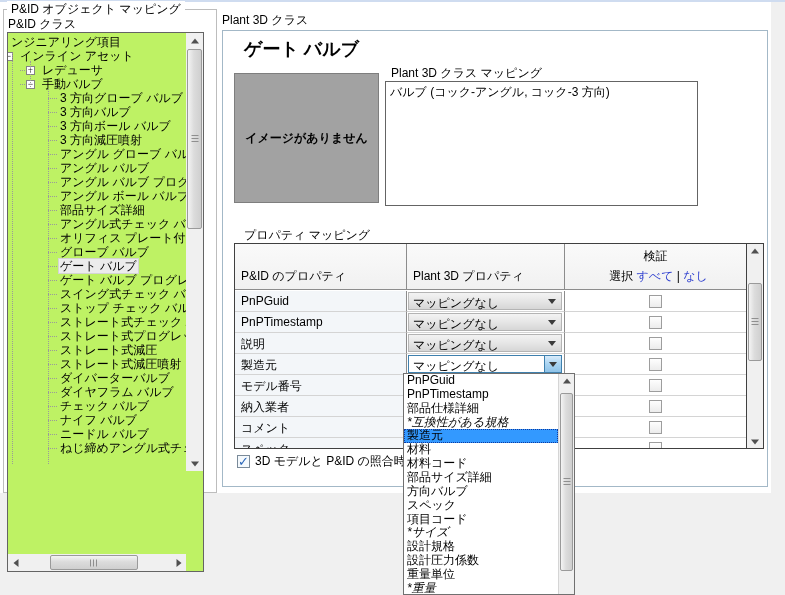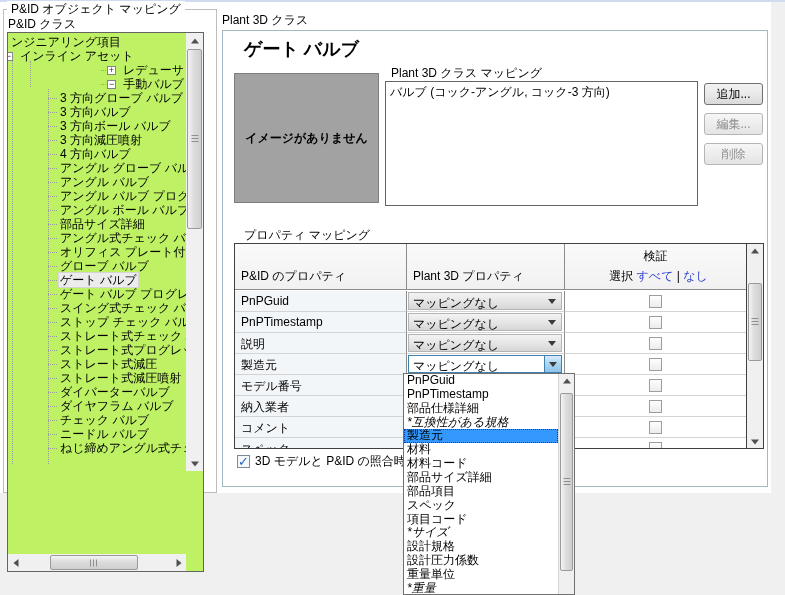--- a/index.html
+++ b/index.html
@@ -28,21 +28,21 @@
   .ti { display:flex; align-items:center; height:14px; line-height:14px; white-space:nowrap; position:relative; }
   .ti .exp { display:none; }
   .exp-plus .exp, .exp-minus .exp {
     display:inline-block; width:9px; height:9px; border:1px solid #848484; background:#fff;
     font-size:9px; line-height:7px; text-align:center; color:#333; margin-right:5px; flex:none;
   }
   .exp-plus  .exp::before { content:"+"; }
   .exp-minus .exp::before { content:"−"; }
   .d0 { padding-left:1px; }
   .d1 { padding-left:0; } .d1 .exp { margin-left:-4px; }
-  .d2 { padding-left:12px;justify-content:flex-end; }
+  .d2 { padding-left:12px; }
   .d2::before { content:""; width:5px; border-top:1px dotted #9a9a9a; margin-right:1px; flex:none; }
   .d3 { padding-left:40px; }
   .d3::before { content:""; width:9px; border-top:1px dotted #9a9a9a; margin-right:1px; flex:none; }
   .ti-label { padding:0 2px; }
   .ti.selected .ti-label { background:#ececec; border:1px solid #d4d4d4; padding:0 1px; }
   .guide { position:absolute; border-left:1px dotted #9a9a9a; width:0; }
   #guideA { left:4px;  top:20px; height:411px; }
   #guideB { left:22px; top:28px; height:26px; }
   #guideC { left:40px; top:56px; height:375px; }
 
@@ -172,24 +172,20 @@
       <div class="ti d3">
 
       <span class="ti-label">3 方向ボール バルブ</span>
     </div>
       <div class="ti d3">
 
       <span class="ti-label">3 方向減圧噴射</span>
     </div>
       <div class="ti d3">
 
-      <span class="ti-label">4 方向バルブ</span>
-    </div>
-      <div class="ti d3">
-
       <span class="ti-label">アングル グローブ バルブ</span>
     </div>
       <div class="ti d3">
 
       <span class="ti-label">アングル バルブ</span>
     </div>
       <div class="ti d3">
 
       <span class="ti-label">アングル バルブ プログレッシブ</span>
     </div>
@@ -249,20 +245,24 @@
 
       <span class="ti-label">ダイバーターバルブ</span>
     </div>
       <div class="ti d3">
 
       <span class="ti-label">ダイヤフラム バルブ</span>
     </div>
       <div class="ti d3">
 
       <span class="ti-label">チェック バルブ</span>
+    </div>
+      <div class="ti d3">
+
+      <span class="ti-label">ナイフ バルブ</span>
     </div>
       <div class="ti d3">
 
       <span class="ti-label">ニードル バルブ</span>
     </div>
       <div class="ti d3">
 
       <span class="ti-label">ねじ締めアングル式チェック バ</span>
     </div>
     </div>
@@ -296,32 +296,20 @@
 <div class="abs" id="plant3d-label">Plant 3D クラス</div>
 <div class="abs" id="panel">
   <div class="abs" id="detail-title">ゲート バルブ</div>
   <div class="abs" id="noimage">
     <span>イメージがありません</span>
   </div>
   <div class="abs" id="map-label">Plant 3D クラス マッピング</div>
   <div class="abs" id="map-list">
     <div>バルブ (コック-アングル, コック-3 方向)</div>
   </div>
-  <div class="abs" id="btn-col">
-
-  <button class="btn enabled">
-      <span>追加...</span>
-    </button>
-      <button class="btn">
-      <span>編集...</span>
-    </button>
-      <button class="btn">
-      <span>削除</span>
-    </button>
-    </div>
 
   <div class="abs" id="prop-label">プロパティ マッピング</div>
   <div class="abs" id="ptable">
     <div id="thead">
       <div class="hc" id="hc1">P&amp;ID のプロパティ</div>
       <div class="hc" id="hc2">Plant 3D プロパティ</div>
       <div class="hc" id="hc3">
         <div class="v-title">検証</div>
         <div class="v-links">
           <span>選択</span>
@@ -458,21 +446,21 @@
       <div class="pitem">
       <span>材料</span>
     </div>
       <div class="pitem">
       <span>材料コード</span>
     </div>
       <div class="pitem">
       <span>部品サイズ詳細</span>
     </div>
       <div class="pitem">
-      <span>部品項目</span>
+      <span>方向バルブ</span>
     </div>
       <div class="pitem">
       <span>スペック</span>
     </div>
       <div class="pitem">
       <span>項目コード</span>
     </div>
       <div class="pitem italic">
       <span>*サイズ</span>
     </div>

